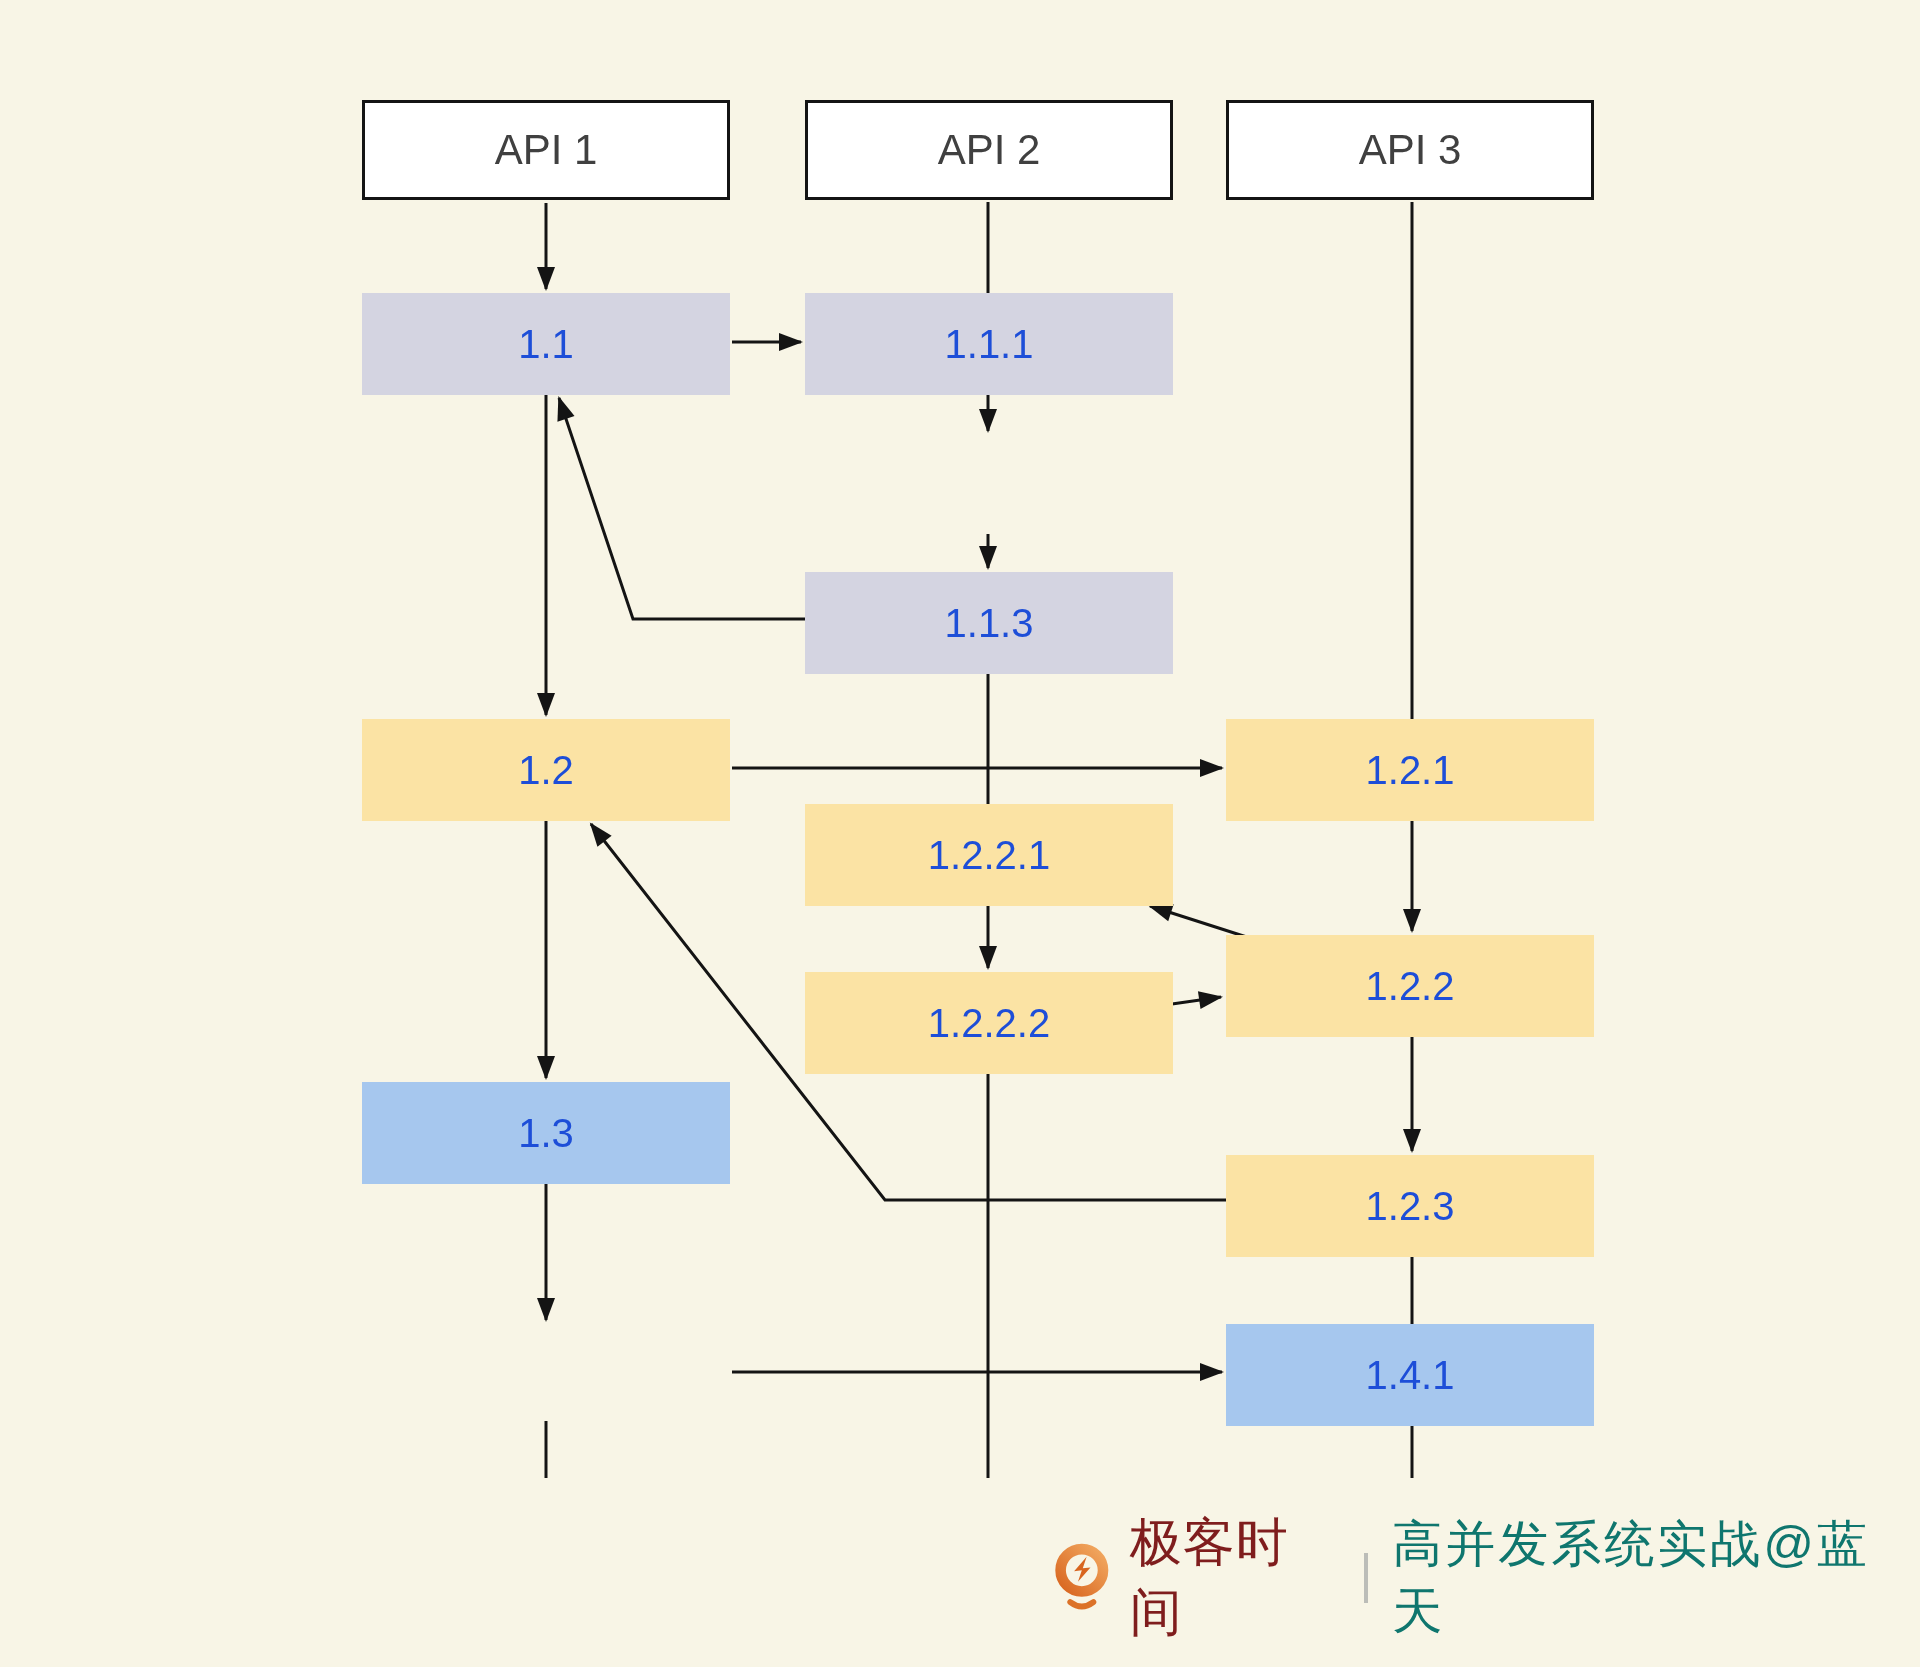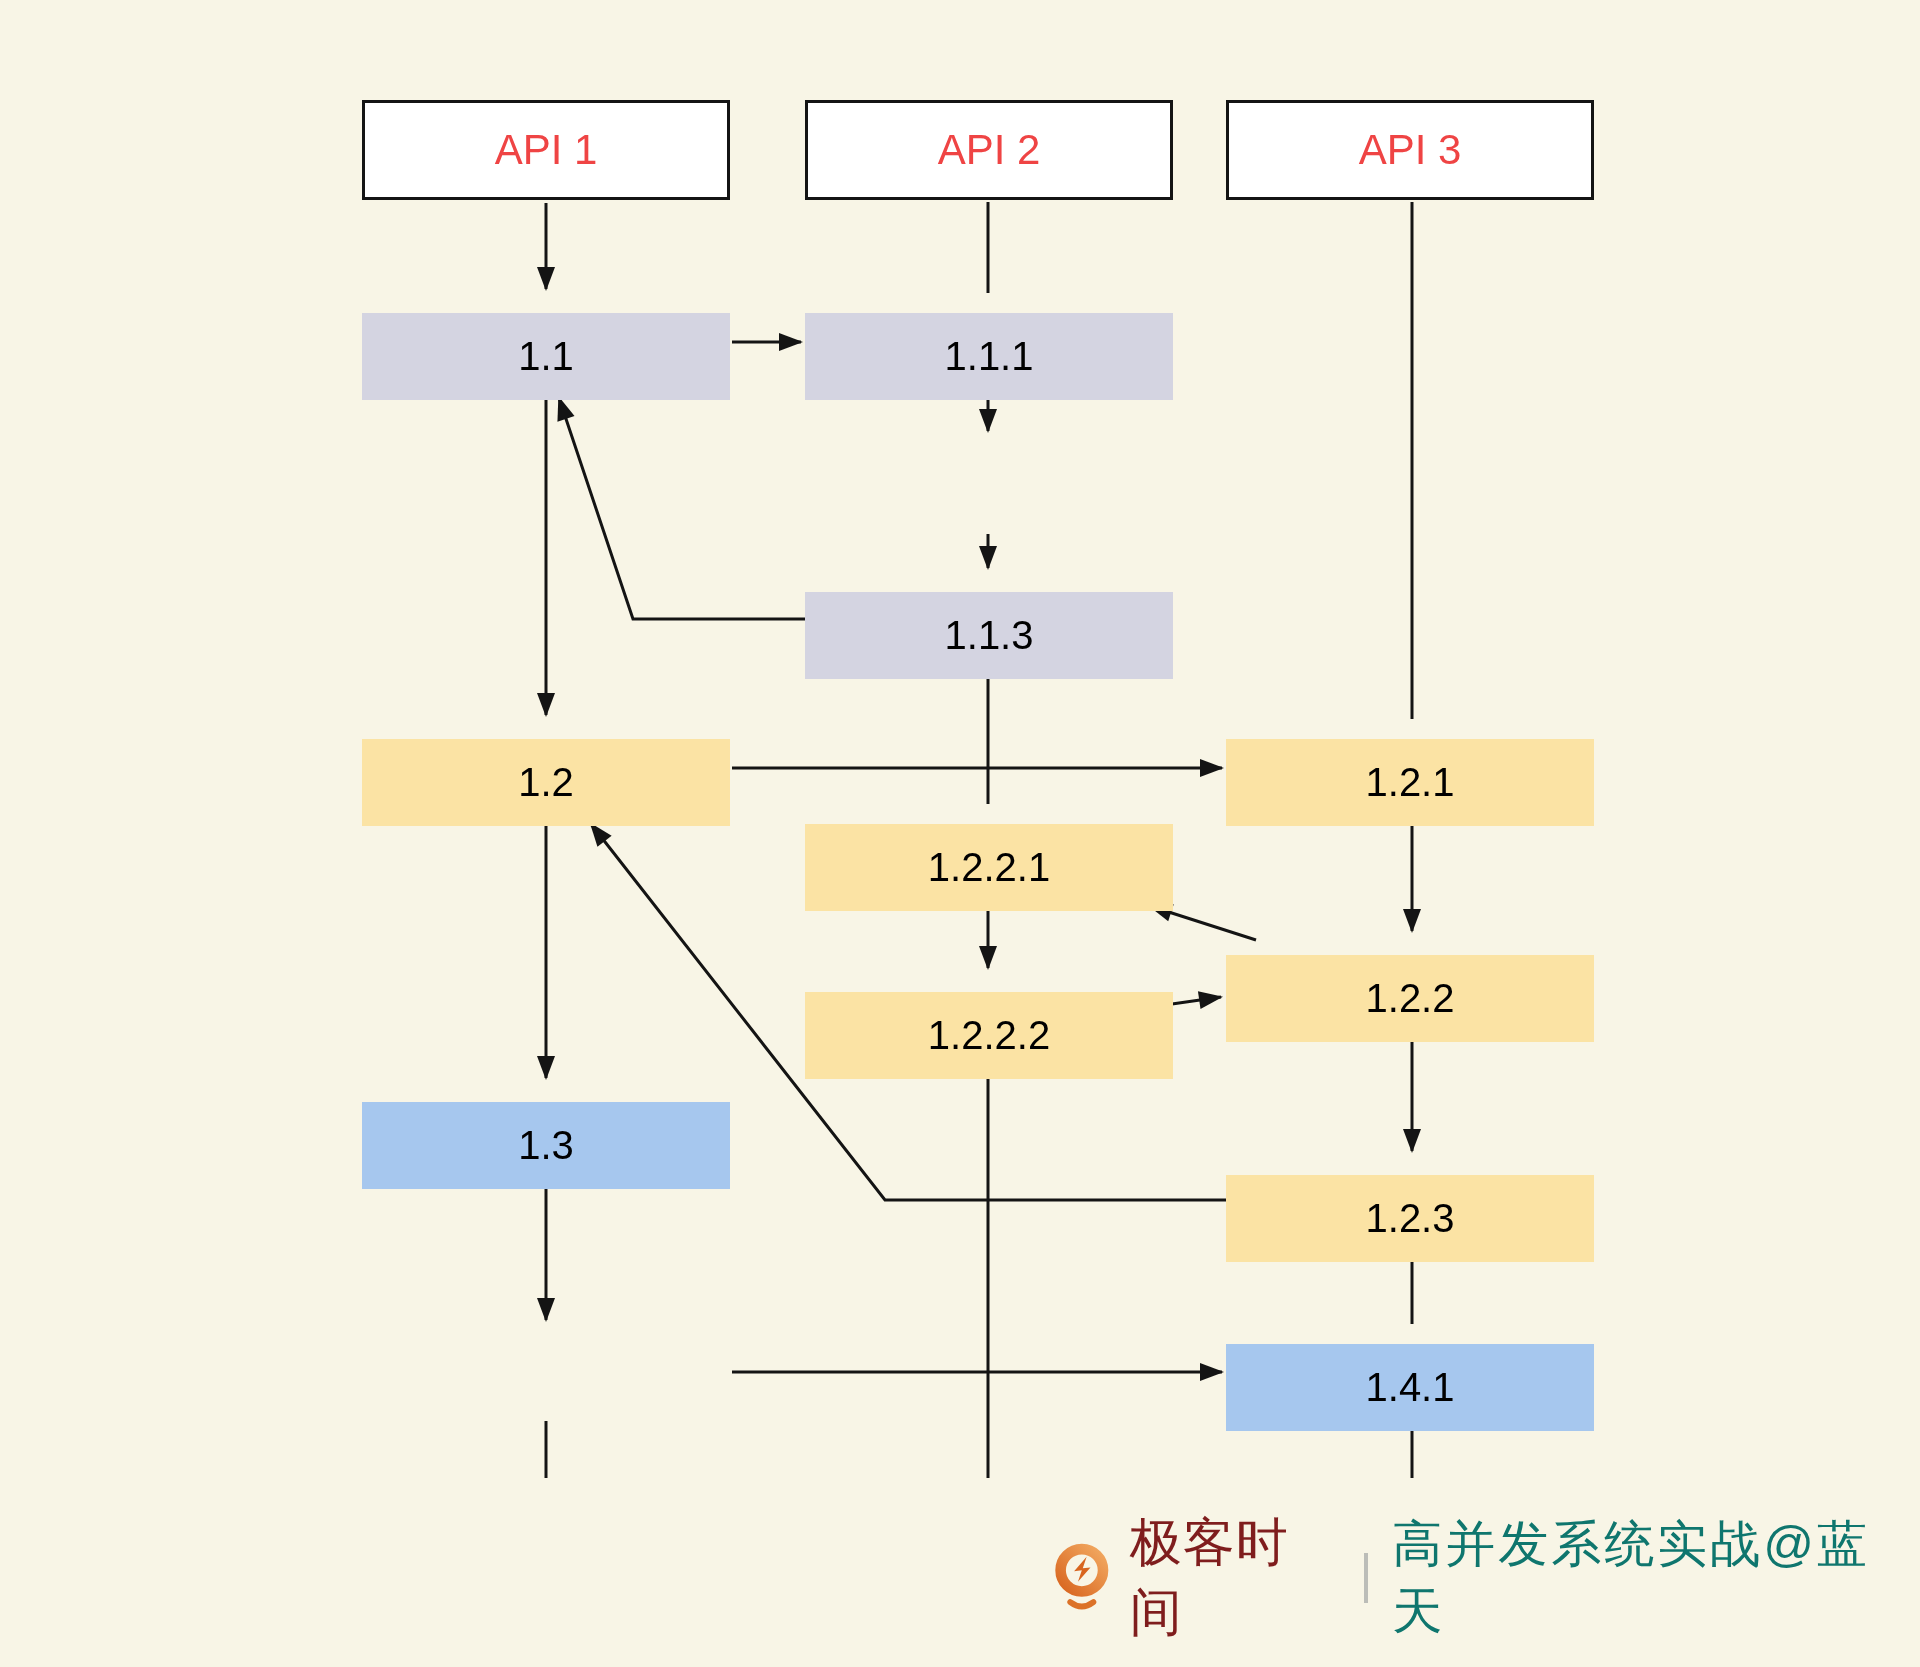--- a/index.html
+++ b/index.html
@@ -7,26 +7,26 @@
     width:1920px;height:1667px;position:relative;overflow:hidden;
     background:#f8f5e6;
     font-family:"Liberation Sans", sans-serif;
   }
   .stage{position:absolute;left:0;top:0;width:1920px;height:1667px;}
   .edges{position:absolute;left:0;top:0;}
   .col-header{
     position:absolute;width:368px;height:100px;box-sizing:border-box;
     background:#ffffff;border:3px solid #141414;
     display:flex;align-items:center;justify-content:center;
-    font-size:42px;color:#ef4444;
+    font-size:42px;color:#404040;
   }
   .node{
-    position:absolute;width:368px;height:87px;
+    position:absolute;width:368px;height:102px;
     display:flex;align-items:center;justify-content:center;
-    font-size:40px;color:#000000;margin-top:20px;
+    font-size:40px;color:#1d4ed8;
   }
   .purple{background:#d4d4e1;}
   .yellow{background:#fbe3a4;}
   .blue{background:#a6c7ee;}
   .footer{
     position:absolute;left:1050px;top:1538px;height:80px;
     display:flex;align-items:center;
   }
   .brand{font-size:52px;color:#7f1d1d;margin-left:16px;letter-spacing:1px;}
   .divider{width:4px;height:50px;background:#bcbdb8;margin:0 24px;}

